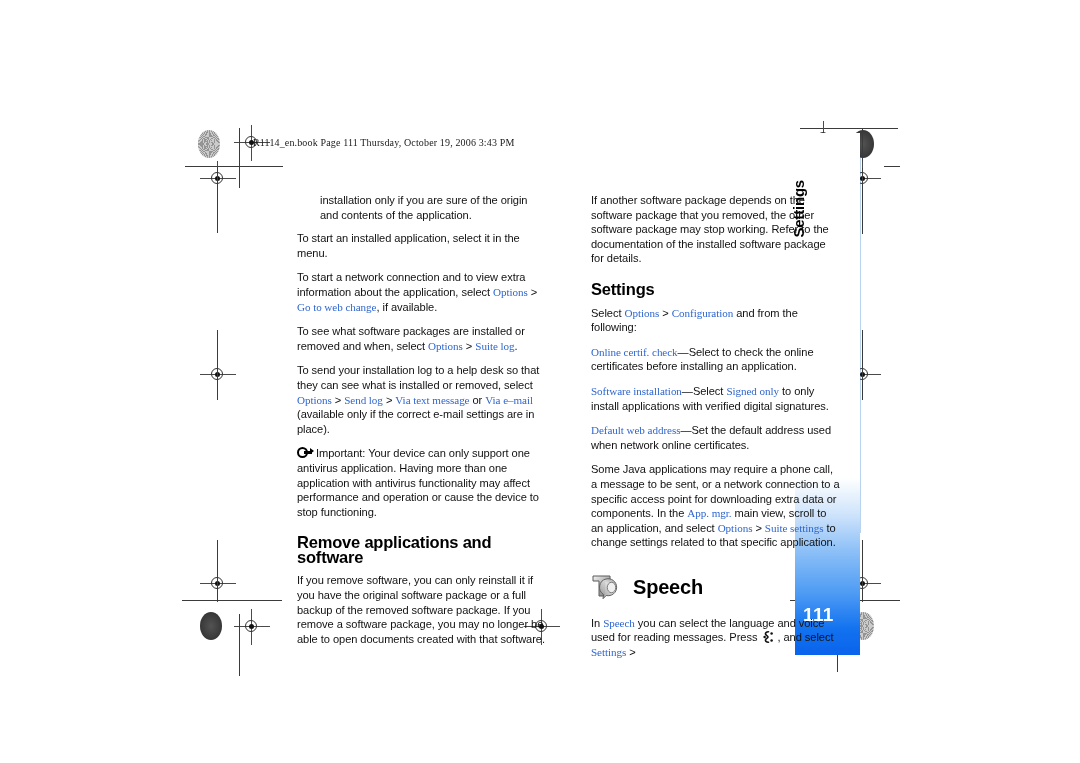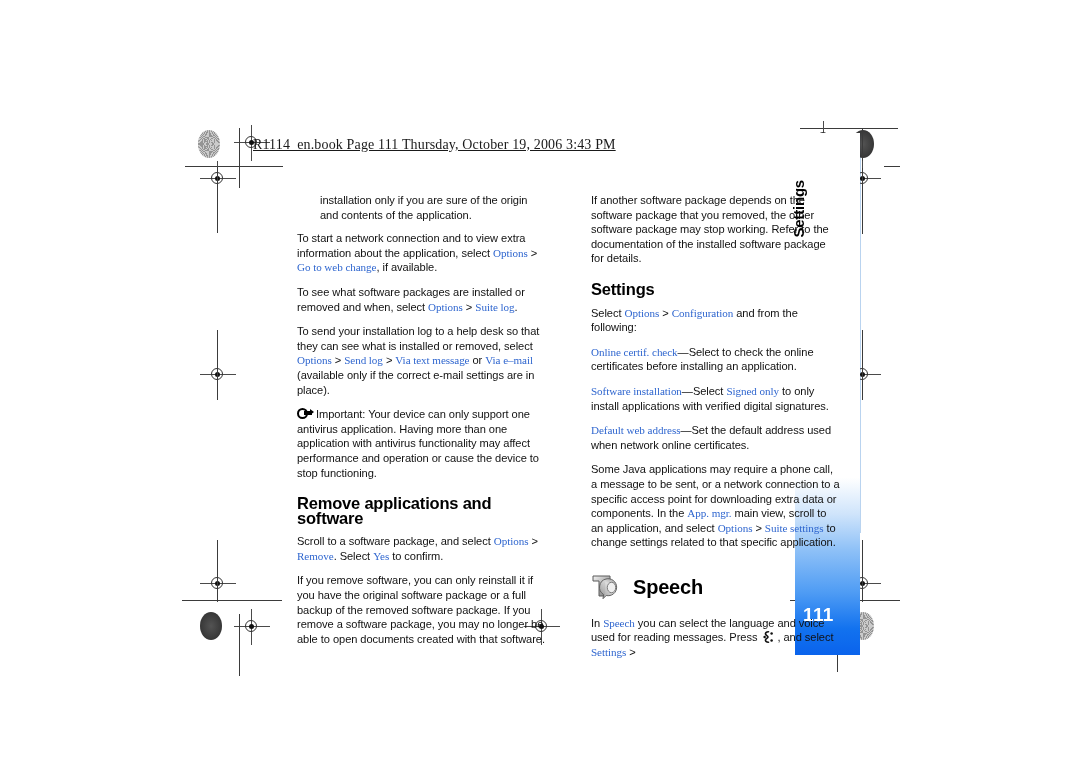--- a/index.html
+++ b/index.html
@@ -67,25 +67,24 @@
       radial-gradient(closest-side, #b9b9b9, #8a8a8a);
     opacity: .95;
   }
 
   
   .header-note {
     position: absolute;
     left: 253px;
     top: 137px;
     font-family: "Liberation Serif", serif;
-    font-size: 14px;
+    font-size: 10px;
     letter-spacing: .15px;
     color: #1a1a1a;
     white-space: nowrap;
-    text-decoration: underline;
   }
 
   .col {
     position: absolute;
     top: 193px;
     width: 249px;
     font-size: 11.1px;
     line-height: 14.6px;
     color: #111;
     letter-spacing: -0.06px;
@@ -317,35 +316,35 @@
 
 <div class="tab-strip"></div>
 <div class="chapter-title">Settings</div>
 <div class="page-number">111</div>
 
 <div class="header-note">R1114_en.book  Page 111  Thursday, October 19, 2006  3:43 PM</div>
 
 <div class="col col-left">
   <div id="left-paras">
       <p class="indent"><span>installation only if you are sure of the origin and contents of the application.</span></p>
+      <p><span>To start an installed application, select it in the menu.</span></p>
       <p><span>To start a network connection and to view extra information about the application, select </span><span class="lnk">Options</span><span> &gt; </span><span class="lnk">Go to web change</span><span>, if available.</span></p>
       <p><span>To see what software packages are installed or removed and when, select </span><span class="lnk">Options</span><span> &gt; </span><span class="lnk">Suite log</span><span>.</span></p>
       <p><span>To send your installation log to a help desk so that they can see what is installed or removed, select </span><span class="lnk">Options</span><span> &gt; </span><span class="lnk">Send log</span><span> &gt; </span><span class="lnk">Via text message</span><span> or </span><span class="lnk">Via e–mail</span><span> (available only if the correct e-mail settings are in place).</span></p>
     </div>
 
   <p class="note-row">
     <span class="icon-important">
       <span class="ring"></span><span class="tail"></span><span class="head"></span>
     </span><span>Important: Your device can only support one antivirus application. Having more than one application with antivirus functionality may affect performance and operation or cause the device to stop functioning.</span>
   </p>
 
   <h2 class="h2">Remove applications and software</h2>
 
   <div id="left-paras-2">
-      <p><span>Scroll to a software package, and select </span><span class="lnk">Options</span><span> &gt; </span><span class="lnk">Remove</span><span>. Select </span><span class="lnk">Yes</span><span> to confirm.</span></p>
       <p><span>If you remove software, you can only reinstall it if you have the original software package or a full backup of the removed software package. If you remove a software package, you may no longer be able to open documents created with that software.</span></p>
     </div>
 </div>
 
 <div class="col col-right">
   <div id="right-paras-top">
       <p><span>If another software package depends on the software package that you removed, the other software package may stop working. Refer to the documentation of the installed software package for details.</span></p>
     </div>
 
   <h2 class="h2">Settings</h2>

